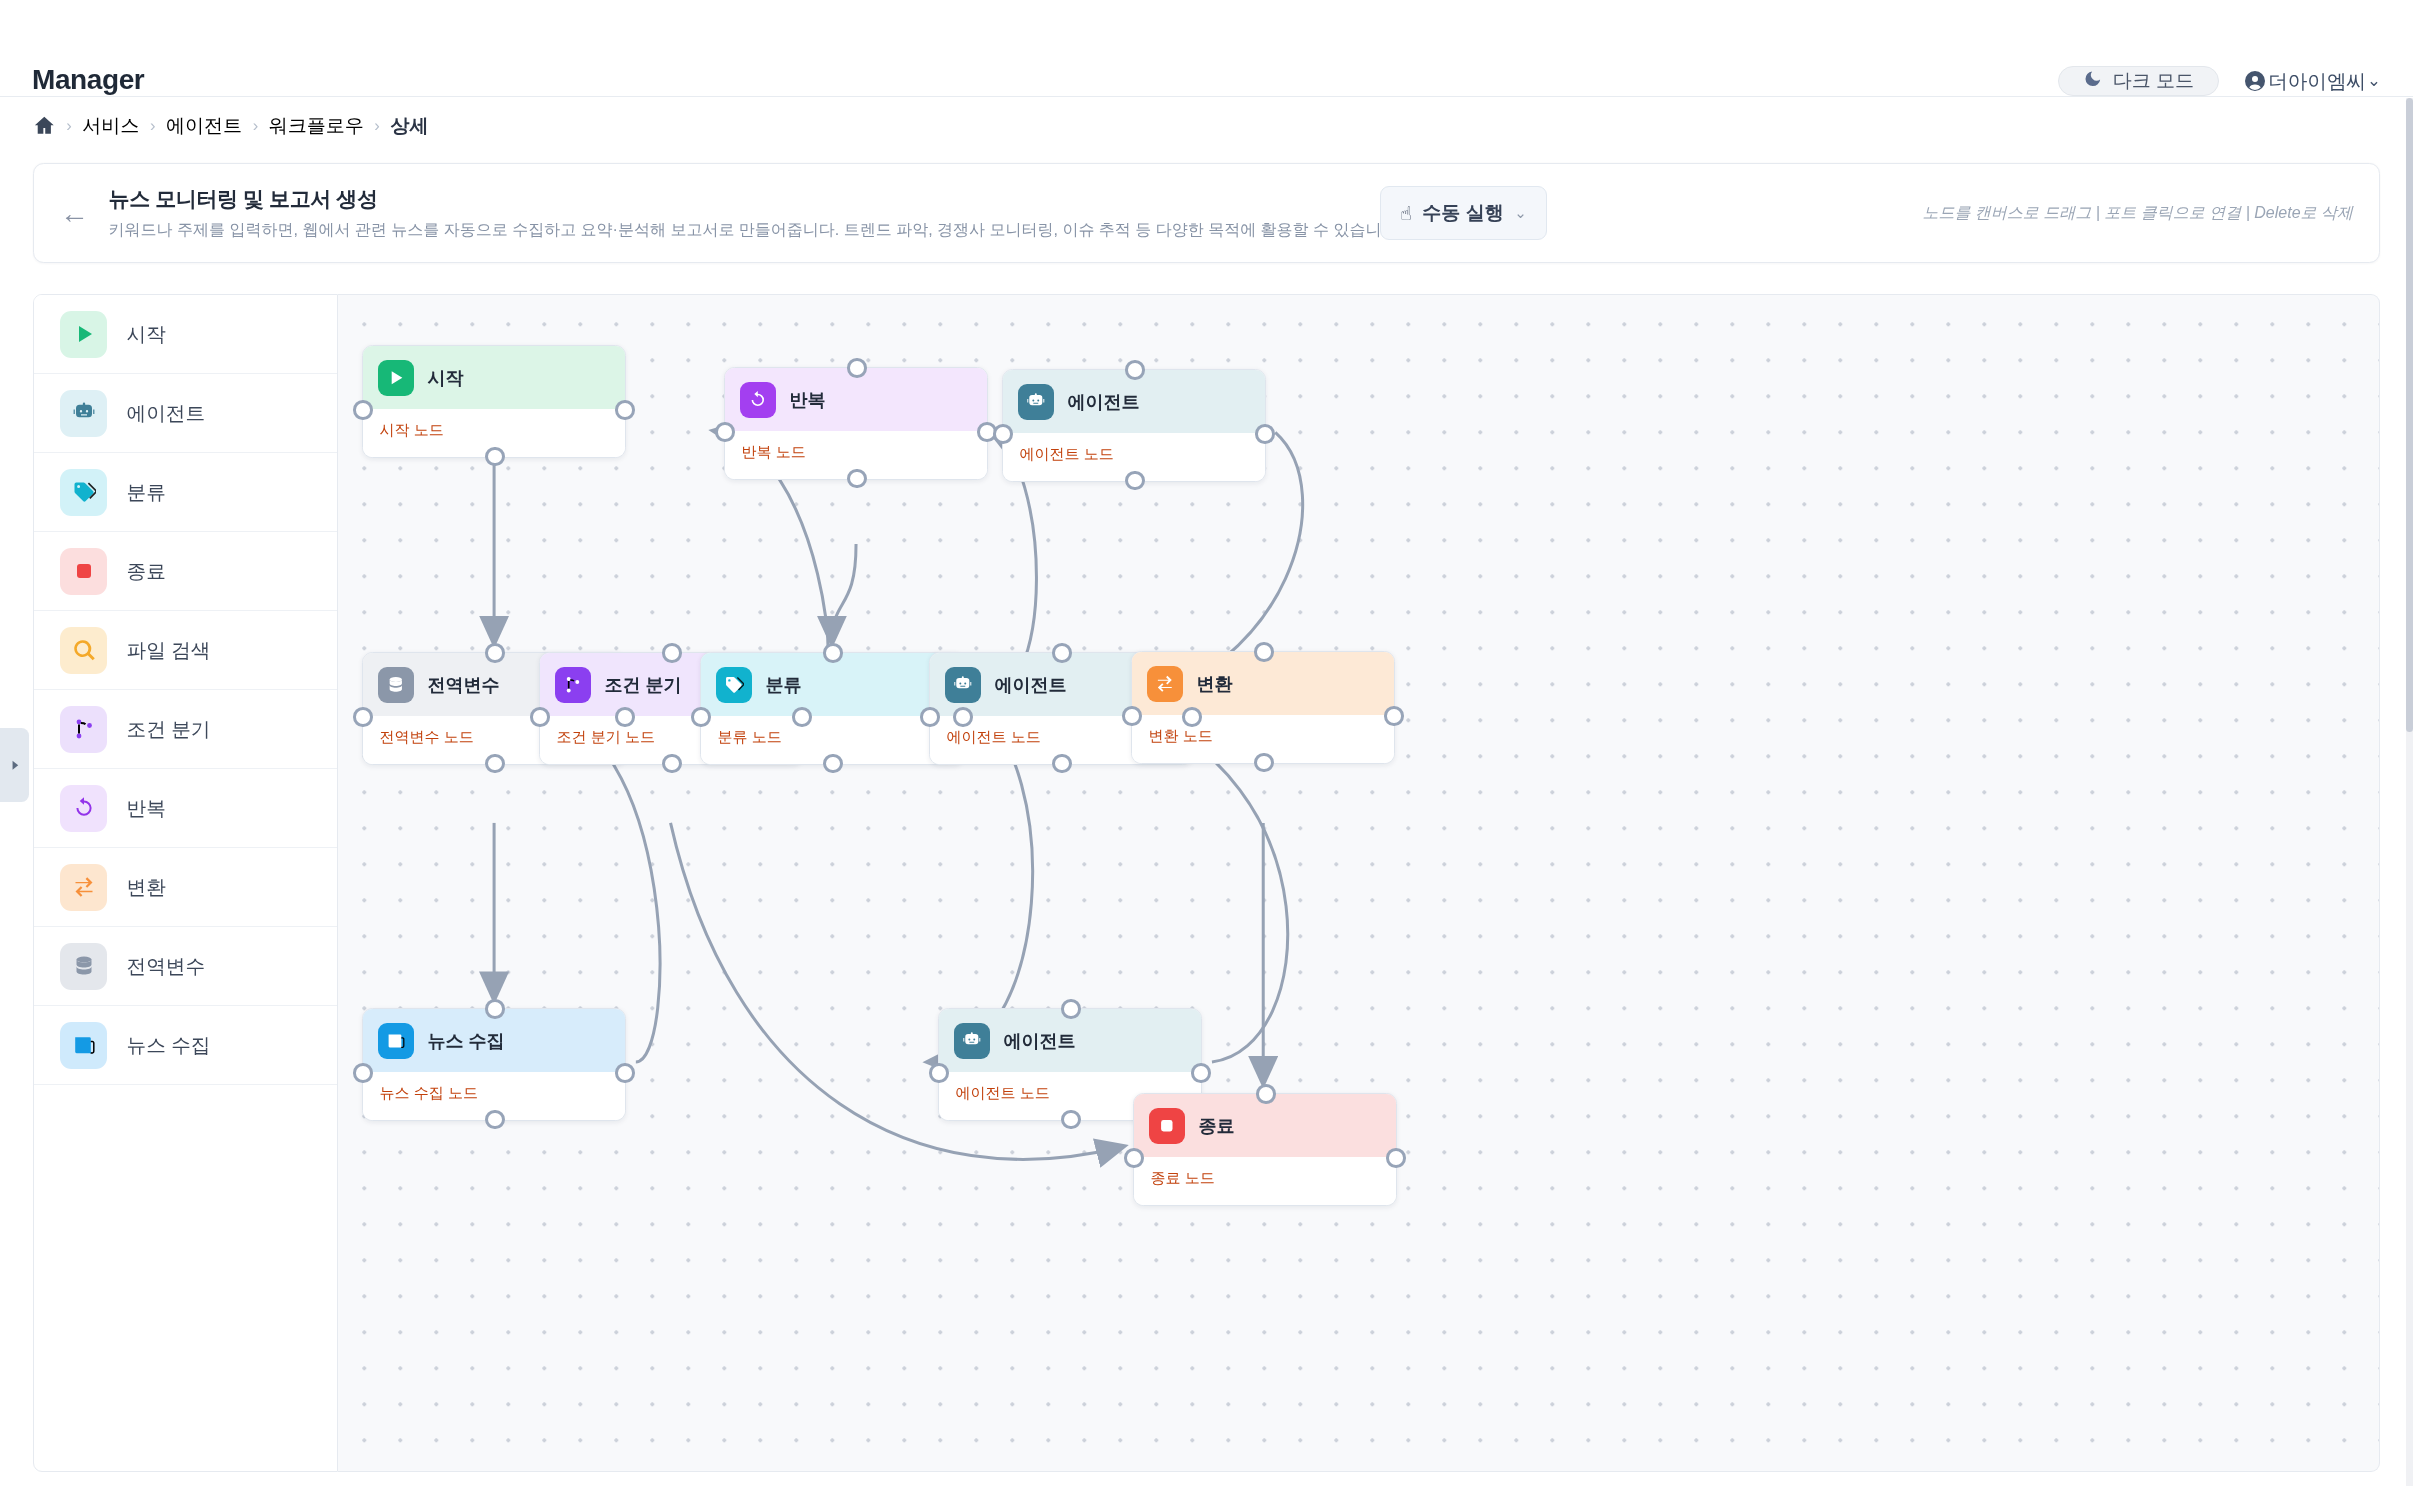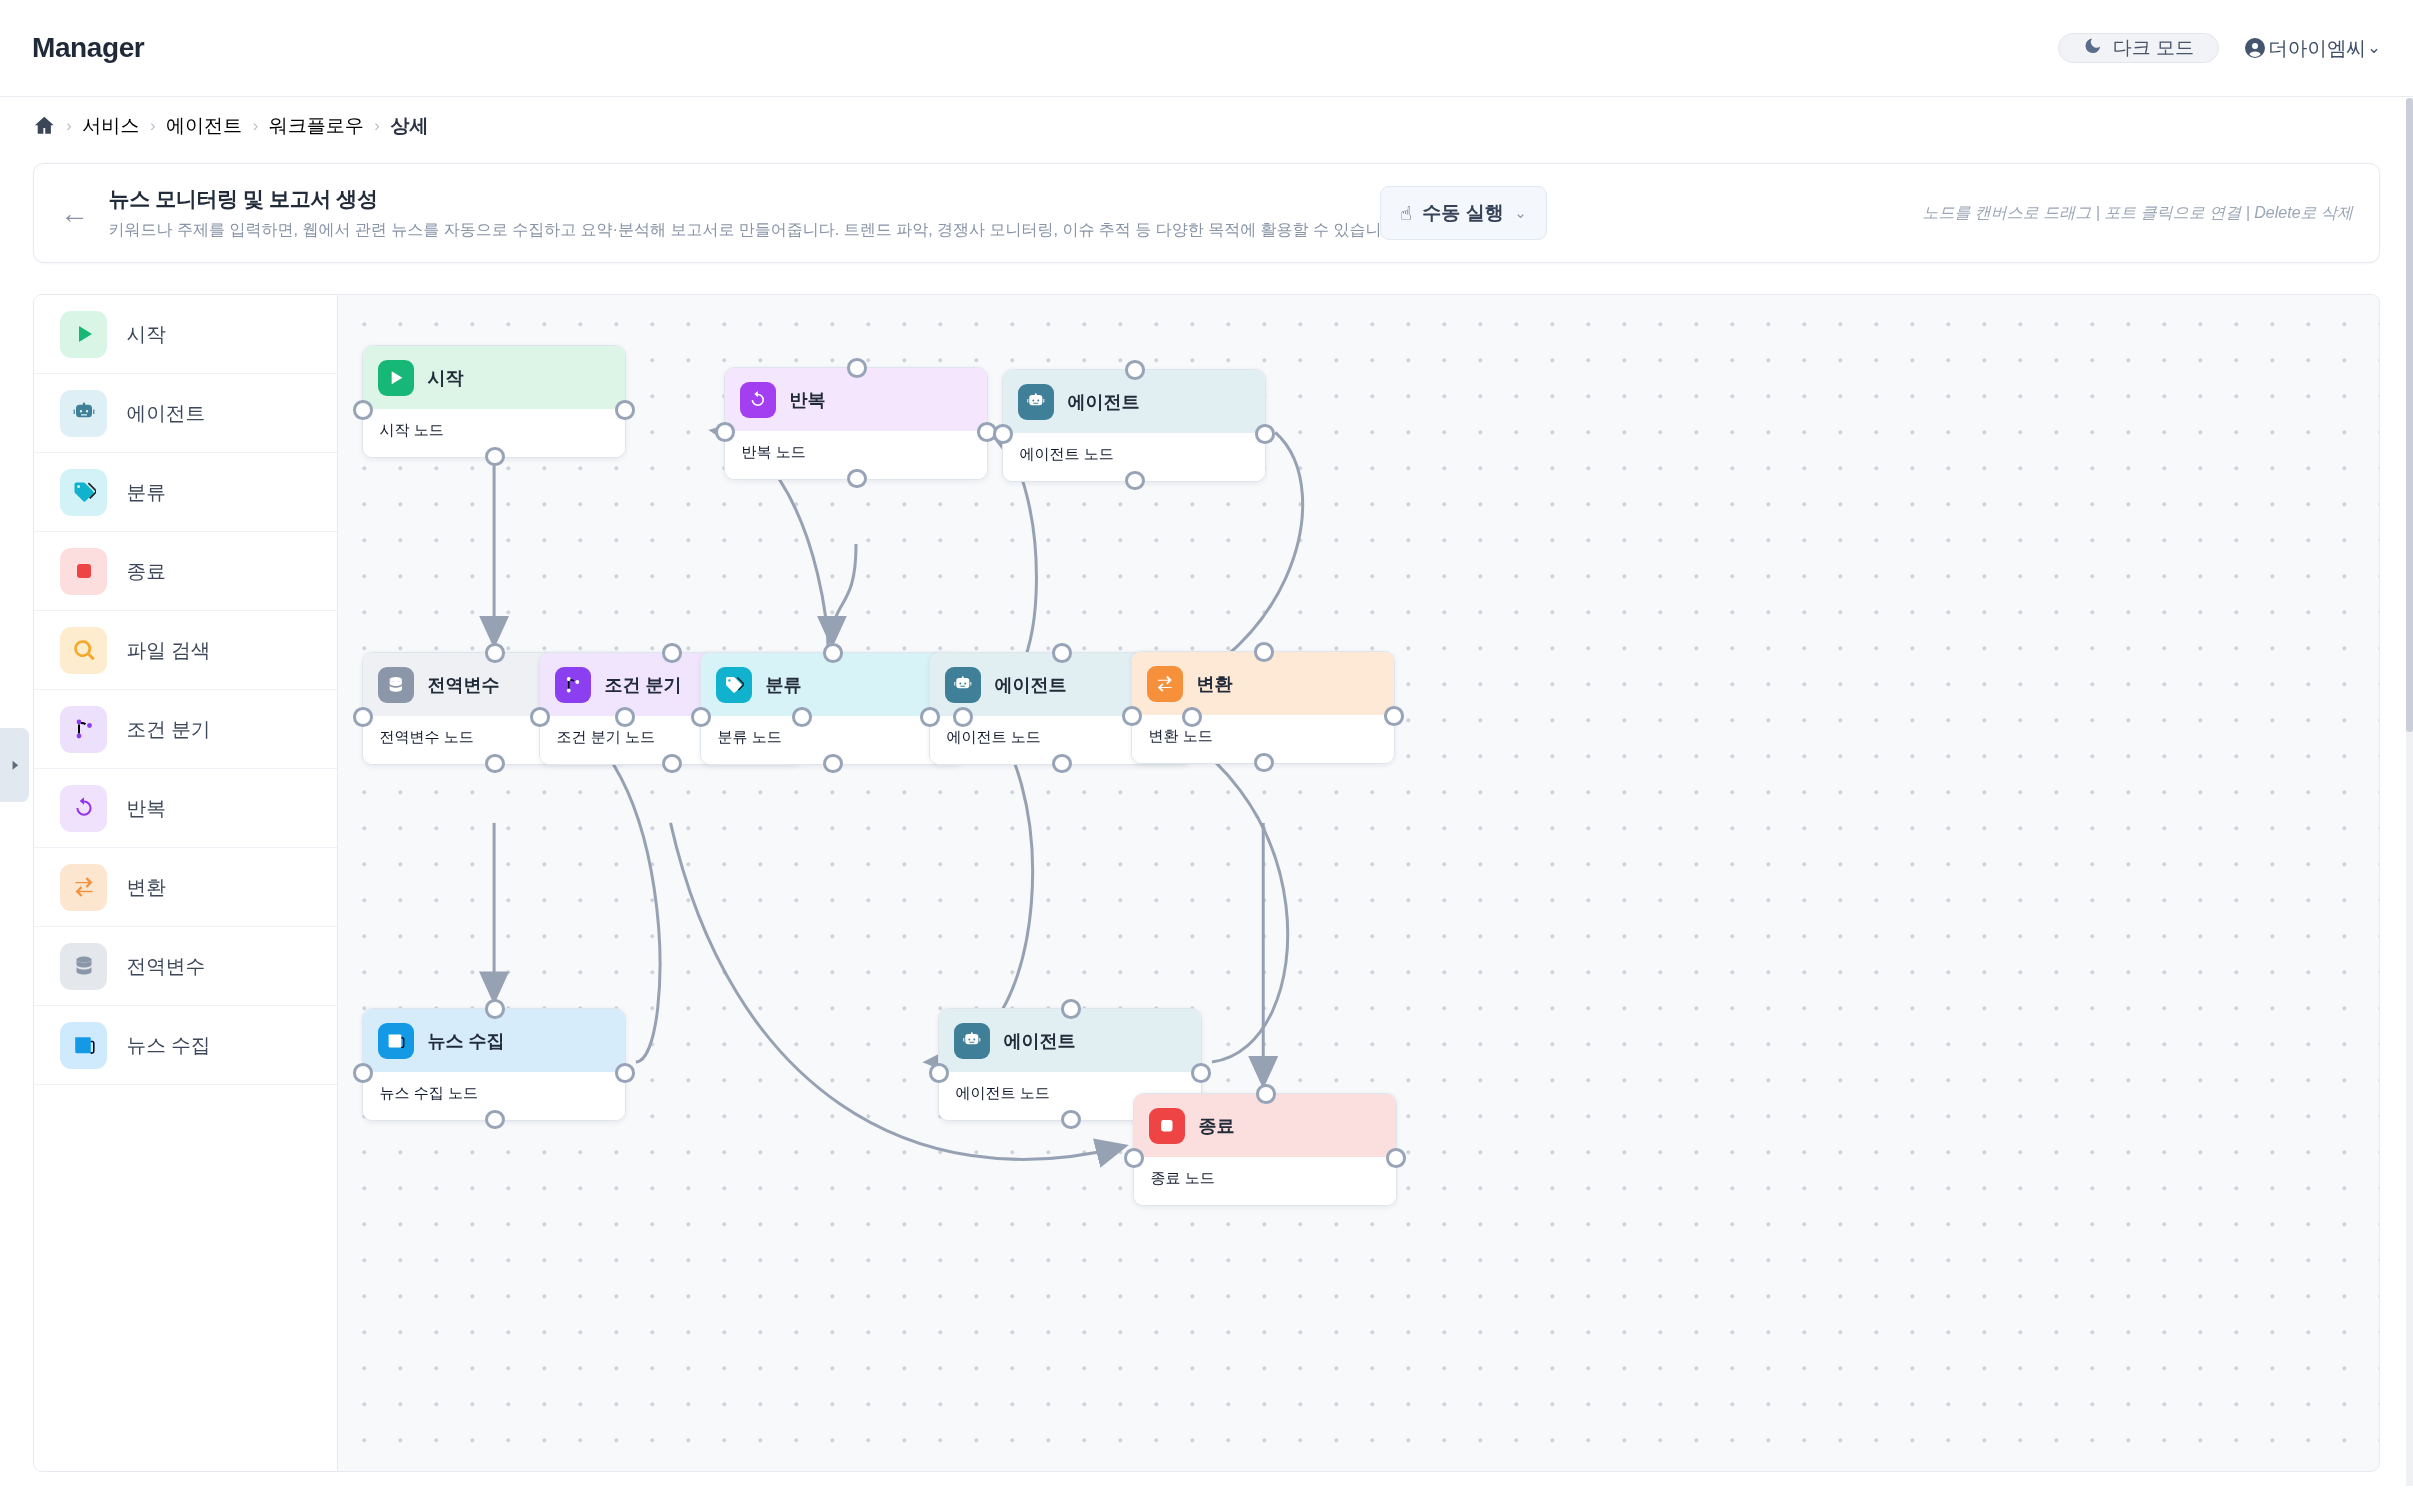--- a/index.html
+++ b/index.html
@@ -8,21 +8,21 @@
     width: 2413px; height: 1508px;
     font-family: "Liberation Sans", "DejaVu Sans", sans-serif;
     background: #ffffff; overflow: hidden;
   }
   body { position: relative; }
 
   
   .topbar {
     position: absolute; left: 0; top: 0; width: 2413px; height: 97px;
     background: #ffffff; border-bottom: 1.5px solid #e8ecf1;
-    display: flex; align-items: center; justify-content: space-between;
+    display: flex; align-items: flex-end; justify-content: space-between;
     padding: 0 32px;
   }
   .brand { font-size: 28px; font-weight: bold; color: #1f2937; letter-spacing: -0.4px; }
   .topbar-right { display: flex; align-items: center; gap: 24px; }
   .darkmode-btn {
     display: flex; align-items: center; gap: 10.6px;
     background: #f1f3f6; border: 1.5px solid #e3e7ec; border-radius: 753px;
     padding: 1px 24px; color: #4a5568; font-size: 19px; cursor: pointer;
   }
   .moon-icon { color: #5a6b8c; font-size: 19.6px; line-height: 1; }
@@ -117,21 +117,21 @@
   .node-head {
     display: flex; align-items: center; gap: 13.6px;
     padding: 13px 15px; border-radius: 9px 9px 0 0; height: 63px;
   }
   .node-icon {
     width: 36px; height: 36px; border-radius: 9px; flex: 0 0 auto;
     display: flex; align-items: center; justify-content: center;
   }
   .node-icon svg { width: 19.6px; height: 19.6px; }
   .node-title { font-size: 18px; font-weight: bold; color: #222b3a; }
-  .node-body { padding: 12px 16.6px 16.6px; font-size: 15px; color: #0f172a; background:#fff; border-radius: 0 0 9px 9px; }
+  .node-body { padding: 12px 16.6px 16.6px; font-size: 15px; color: #c2410c; background:#fff; border-radius: 0 0 9px 9px; }
 
   .port {
     position: absolute; width: 19.6px; height: 19.6px; border-radius: 50%;
     background: #ffffff; border: 3px solid #97a4b8; cursor: crosshair; z-index: 3;
   }
   .port.left  { left: -9.8px; top: 54px; }
   .port.right { right: -9.8px; top: 54px; }
   .port.top   { top: -9.8px; left: 122px; }
   .port.bot   { bottom: -9.8px; left: 122px; }
 

